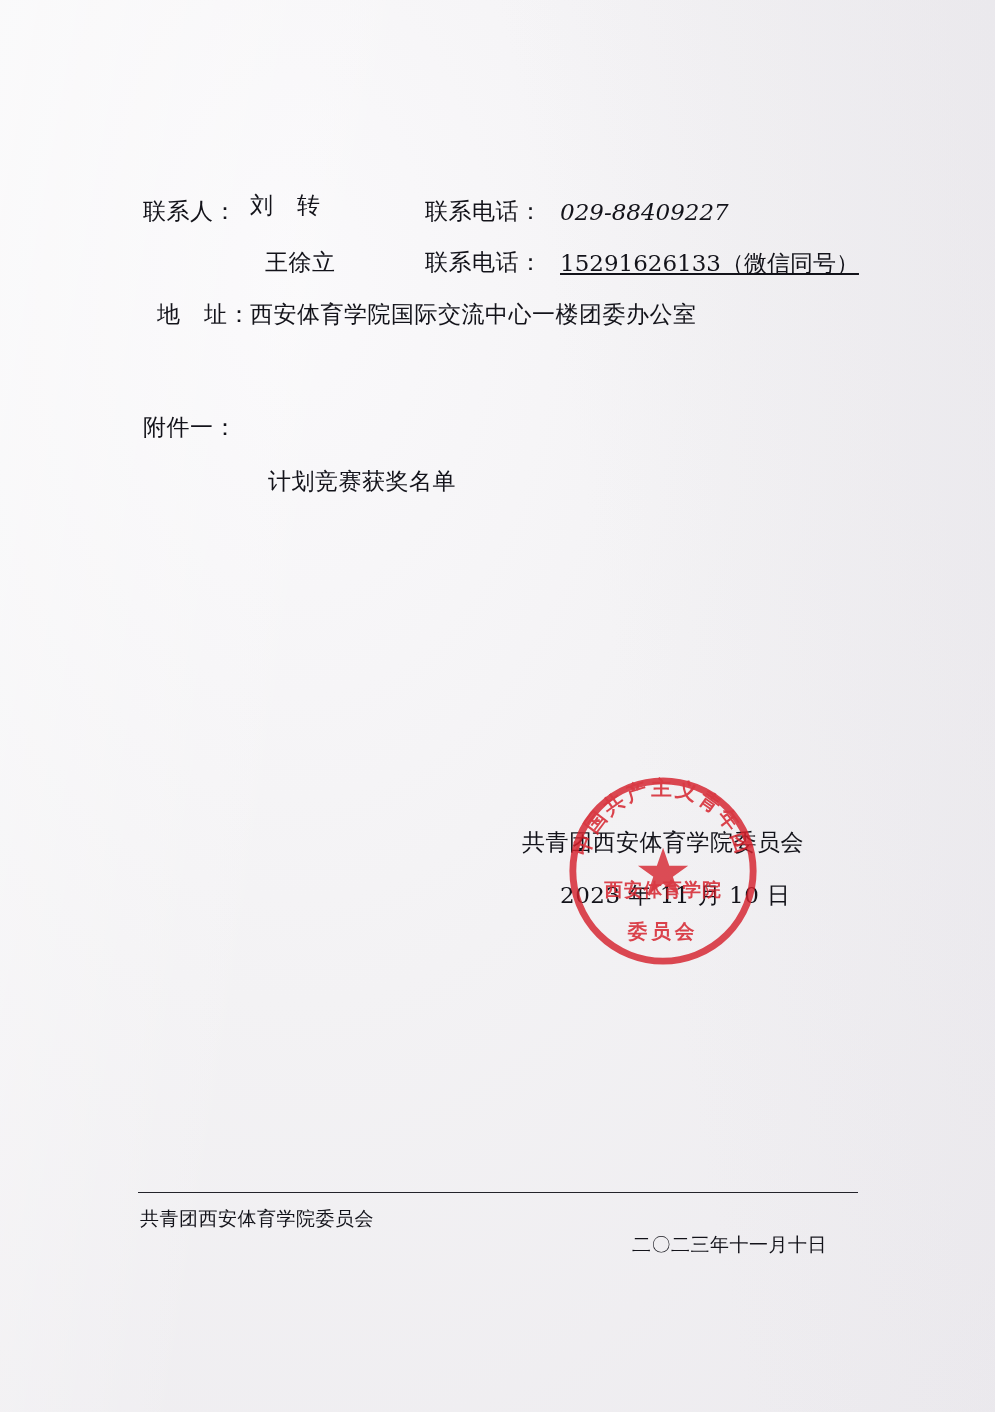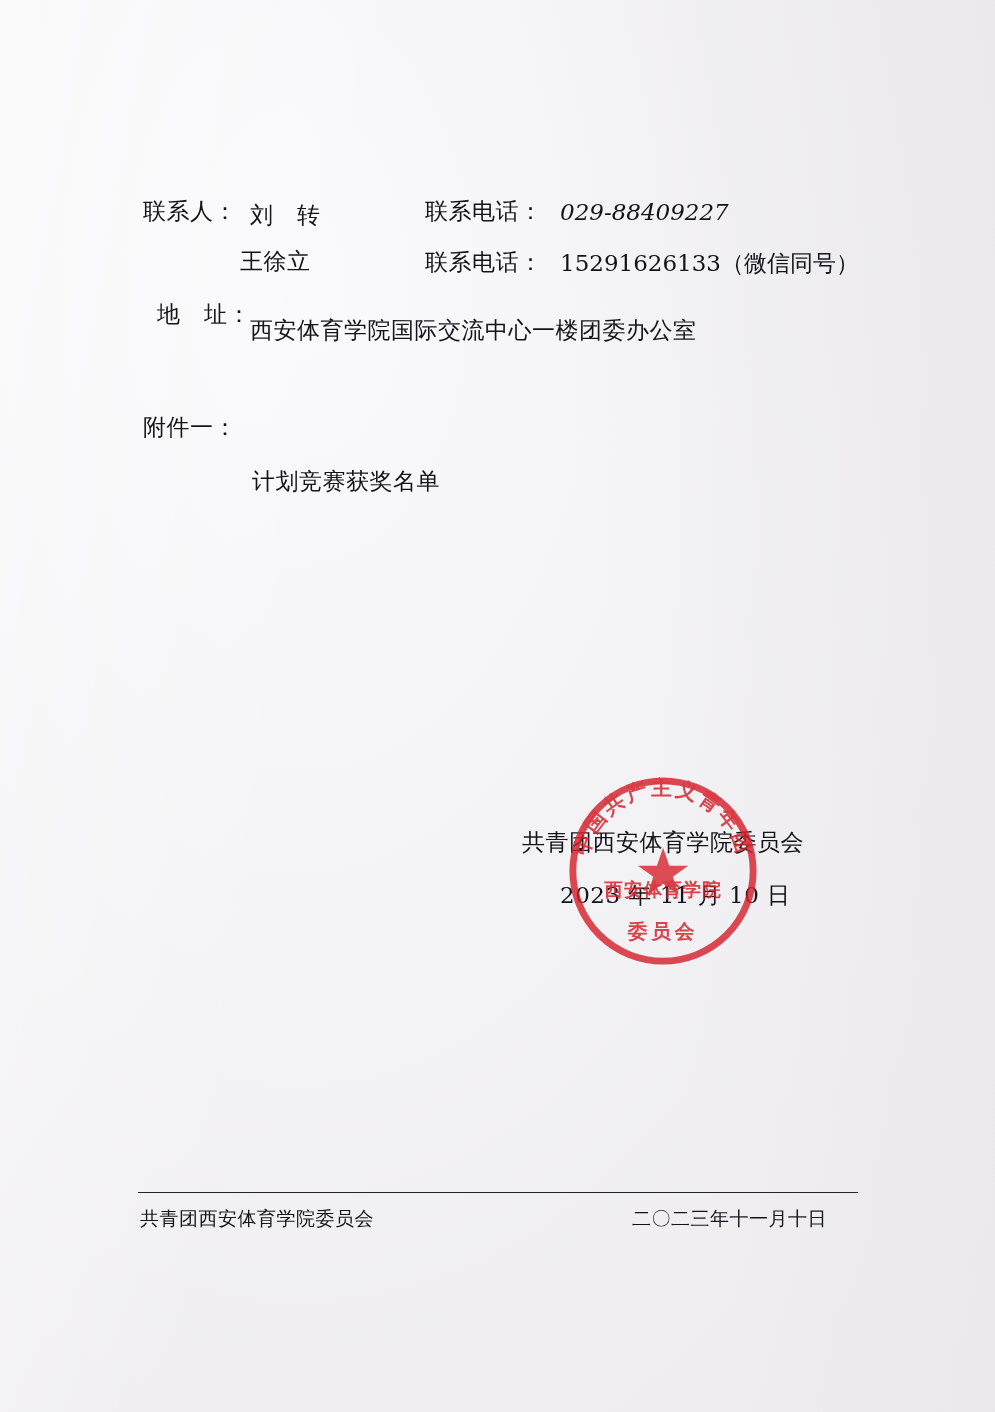--- a/index.html
+++ b/index.html
@@ -46,35 +46,35 @@
     letter-spacing: 0.5px;
   }
 
   .body-line {
     font-size: 23px;
     line-height: 30px;
   }
 
   
   #contact-label-1 { left: 143px; top: 196px; }
-  #contact-name-1  { left: 250px; top: 200px; }
+  #contact-name-1  { left: 250px; top: 190px; }
   #phone-label-1   { left: 425px; top: 196px; }
   #phone-value-1   { left: 560px; top: 197px; letter-spacing: 0px; font-style: italic; }
 
-  #contact-name-2  { left: 240px; top: 247px; font-family: Liberation Serif, serif; }
+  #contact-name-2  { left: 265px; top: 247px; }
   #phone-label-2   { left: 425px; top: 247px; }
-  #phone-value-2   { left: 560px; top: 248px; letter-spacing: 0px; }
+  #phone-value-2   { left: 560px; top: 248px; letter-spacing: 0px; text-decoration: underline; }
 
   #address-label   { left: 143px; top: 299px; margin-left: 14px; }
-  #address-value   { left: 250px; top: 315px; }
+  #address-value   { left: 250px; top: 299px; }
 
   
   #attachment-label { left: 143px; top: 412px; text-align: center; }
   #attachment-line1 { left: 250px; top: 412px; }
-  #attachment-line2 { left: 252px; top: 466px; text-align: right; }
+  #attachment-line2 { left: 268px; top: 466px; text-align: right; }
 
   
   #signature-org  { left: 522px; top: 827px; font-size: 23px; }
   #signature-date { left: 560px; top: 880px; font-size: 23px; letter-spacing: 0.5px; }
 
   
   .seal {
     position: absolute;
     left: 565px;
     top: 773px;
@@ -91,21 +91,21 @@
     top: 1192px;
     width: 720px;
     height: 0;
     border-top: 1.5px solid #23232a;
   }
   #footer-left {
     left: 140px; top: 1206px;
     font-size: 19px;
   }
   #footer-right {
-    left: 632px; top: 1206px;
+    left: 632px; top: 1232px;
     font-size: 19px;
   }
 </style>
 </head>
 <body>
 
 <div class="page"></div>
 
 <div class="content">
 

